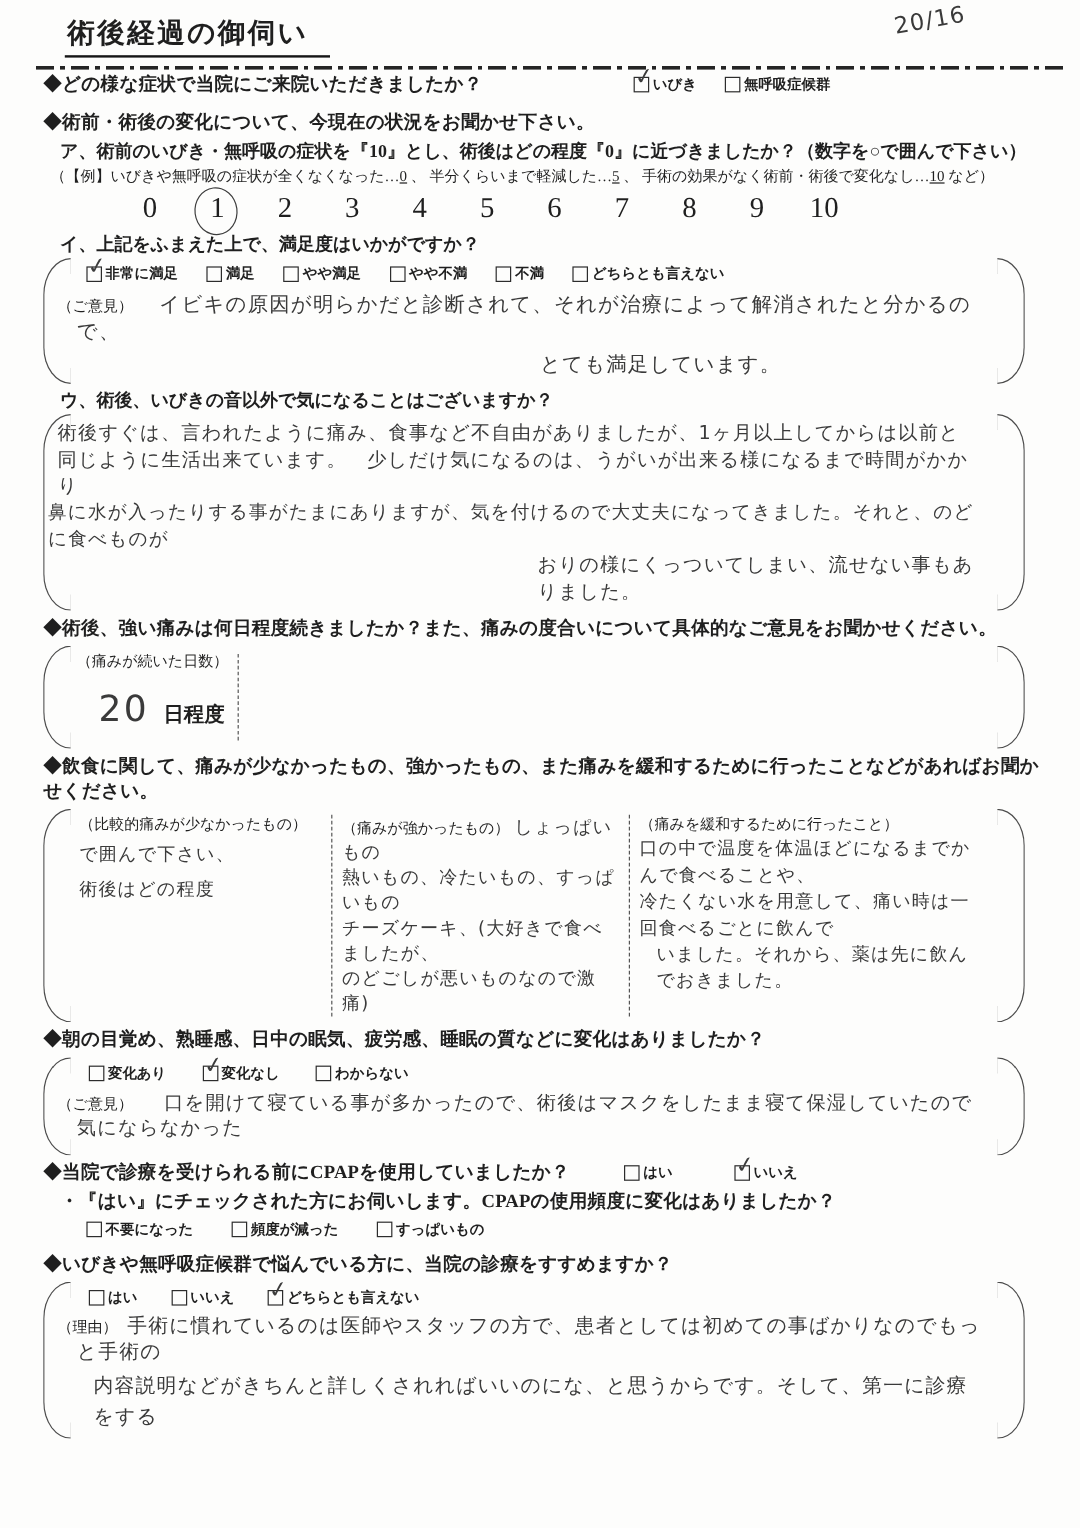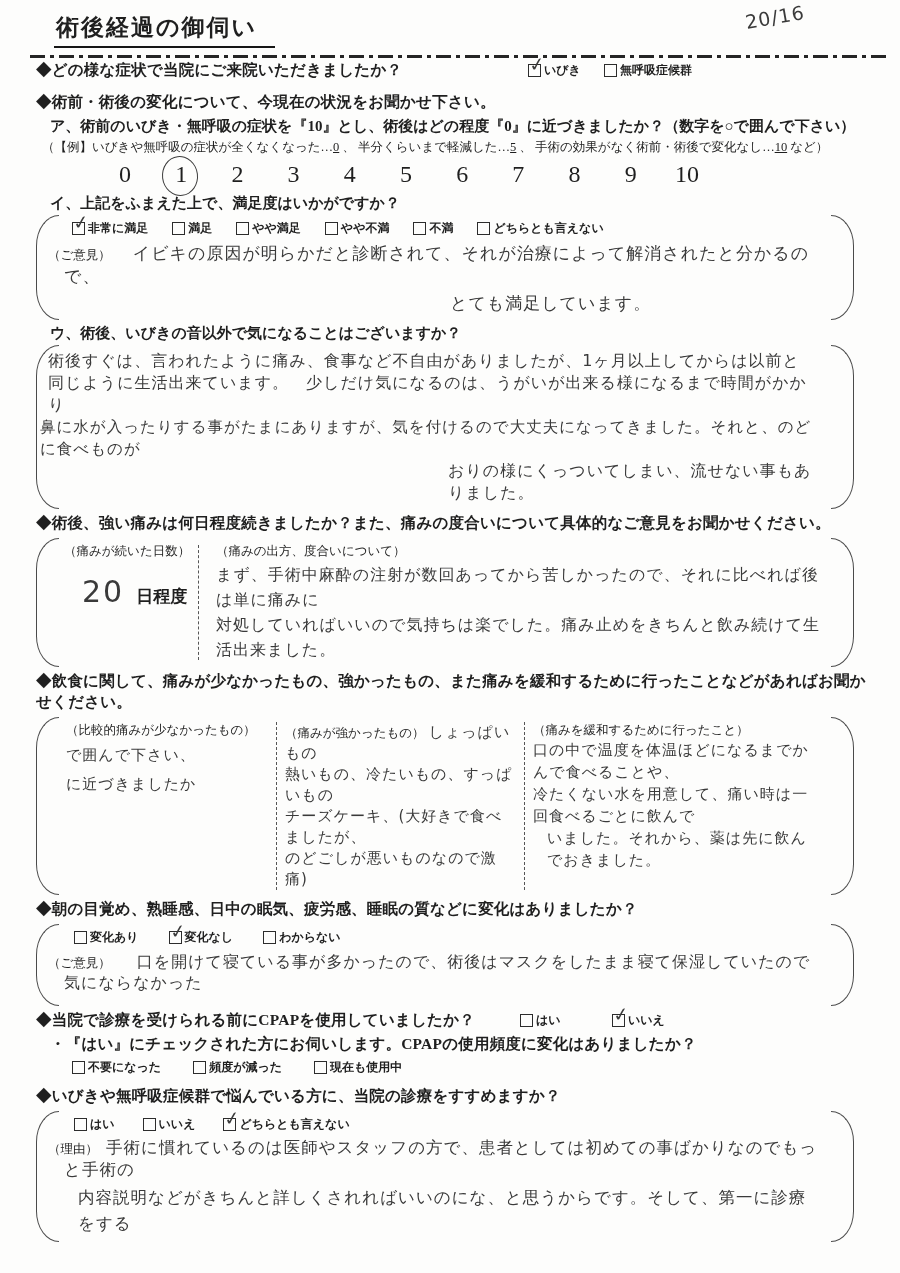--- a/index.html
+++ b/index.html
@@ -188,35 +188,30 @@
 
   <div class="q" style="margin-top:3px;">◆術後、強い痛みは何日程度続きましたか？また、痛みの度合いについて具体的なご意見をお聞かせください。</div>
   <div class="pbox" style="min-height:84px; margin-top:4px;">
     <div class="pain-grid">
       <div>
         <div class="small">（痛みが続いた日数）</div>
         <span class="hand days-value">20</span>
         <span class="days-unit">日程度</span>
       </div>
       <div class="pain-divider"></div>
-      <div style="padding-left:8px;">
-        <div class="small">（痛みの出方、度合いについて）</div>
-        <div class="hand" style="font-size:16px; line-height:25px; margin-top:2px;">まず、手術中麻酔の注射が数回あってから苦しかったので、それに比べれば後は単に痛みに</div>
-        <div class="hand" style="font-size:16px; line-height:25px;">対処していればいいので気持ちは楽でした。痛み止めをきちんと飲み続けて生活出来ました。</div>
-      </div>
     </div>
   </div>
 
   <div class="q" style="margin-top:3px;">◆飲食に関して、痛みが少なかったもの、強かったもの、また痛みを緩和するために行ったことなどがあればお聞かせください。</div>
   <div class="pbox" style="min-height:86px; margin-top:4px;">
     <div class="food-grid">
       <div class="food-col">
         <div class="small">（比較的痛みが少なかったもの）</div>
         <div class="hand food-line" style="margin-top:6px;">で囲んで下さい、</div>
-        <div class="hand food-line" style="margin-top:8px;">に近づきましたか</div>
+        <div class="hand food-line" style="margin-top:8px;">術後はどの程度</div>
       </div>
       <div class="food-col">
         <div>
           <span class="small">（痛みが強かったもの）</span>
           <span class="hand food-line">しょっぱいもの</span>
         </div>
         <div class="hand food-line">熱いもの、冷たいもの、すっぱいもの</div>
         <div class="hand food-line">チーズケーキ、(大好きで食べましたが、</div>
         <div class="hand food-line">のどごしが悪いものなので激痛)</div>
       </div>
@@ -271,21 +266,21 @@
     <span class="opt">
         <span class="cb"></span>
         <span class="cb-label">不要になった</span>
       </span>
     <span class="opt">
         <span class="cb"></span>
         <span class="cb-label">頻度が減った</span>
       </span>
     <span class="opt">
         <span class="cb"></span>
-        <span class="cb-label">現在も使用中</span>
+        <span class="cb-label">すっぱいもの</span>
       </span>
   </div>
 
   <div class="q" style="margin-top:10px;">◆いびきや無呼吸症候群で悩んでいる方に、当院の診療をすすめますか？</div>
   <div class="pbox" style="min-height:118px; margin-top:4px;">
     <div style="display:flex; gap:28px; margin-left:10px;">
       <span class="opt">
           <span class="cb"></span>
           <span class="cb-label">はい</span>
         </span>

